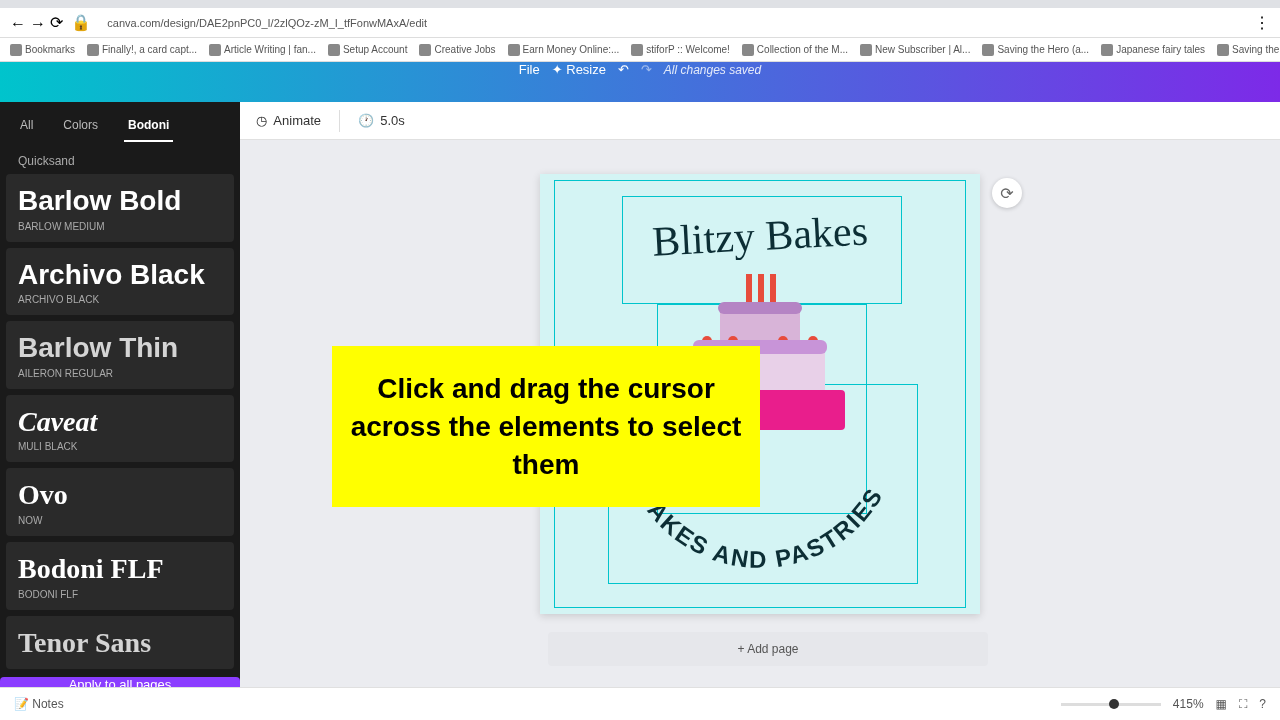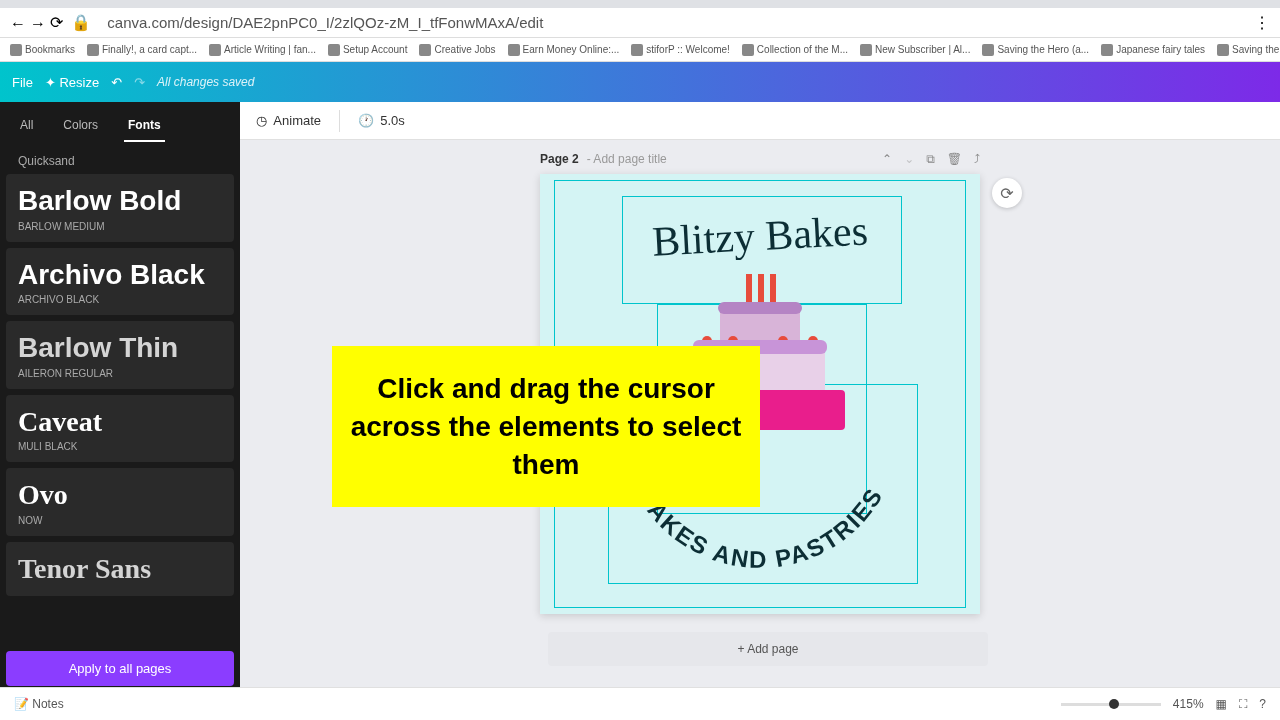--- a/index.html
+++ b/index.html
@@ -1,44 +1,44 @@
 <!DOCTYPE html>
 <html><head>
 <meta charset="utf-8">
 <style>
 * { margin: 0; padding: 0; box-sizing: border-box; font-family: -apple-system, BlinkMacSystemFont, 'Segoe UI', sans-serif; }
 body { width: 1280px; height: 720px; overflow: hidden; background: #fff; }
 
 .browser-tabs { height: 8px; background: #dfe1e5; display: flex; }
 .addr-bar { height: 30px; background: #fff; display: flex; align-items: center; padding: 0 10px; gap: 8px; border-bottom: 1px solid #ddd; }
 .addr-bar .nav { display: flex; gap: 4px; }
-.addr-bar .url { flex: 1; font-size: 15px; color: #555; display: flex; align-items: center; gap: 4px; padding-left: 8px; }
+.addr-bar .url { flex: 1; font-size: 11px; color: #555; display: flex; align-items: center; gap: 4px; padding-left: 8px; }
 .addr-bar .icons-r { display: flex; gap: 6px; }
 .bookmarks { height: 24px; background: #fff; display: flex; align-items: center; gap: 12px; padding: 0 10px; font-size: 10px; color: #555; border-bottom: 1px solid #ddd; overflow: hidden; }
 .bookmarks span { display: flex; align-items: center; gap: 3px; white-space: nowrap; }
 .bk-icon { width: 12px; height: 12px; border-radius: 2px; background: #888; }
 
-.app-bar { height: 40px; background: linear-gradient(90deg, #00c4cc, #7d2ae8); display: flex; align-items: center; padding: 0 12px; gap: 16px; color: #fff; }
+.app-bar { height: 40px; background: linear-gradient(90deg, #00c4cc, #7d2ae8); display: flex; align-items: center; padding: 0 12px; gap: 16px; color: #fff; flex-direction: column; }
 .app-bar .left { display: flex; gap: 12px; align-items: center; font-size: 13px; }
 .app-bar .right { margin-left: auto; display: flex; gap: 12px; align-items: center; font-size: 13px; }
 .btn-download { background: #fff; color: #333; padding: 6px 14px; border-radius: 4px; display: flex; gap: 6px; align-items: center; font-weight: 500; }
 .btn-share { font-weight: 500; }
 .saved { font-style: italic; opacity: 0.85; font-size: 12px; }
 
 .main { display: flex; height: calc(720px - 8px - 30px - 24px - 40px - 28px); justify-content: center; }
 .sidebar { width: 240px; background: #1a1a1a; display: flex; flex-direction: column; }
 .side-tabs { display: flex; padding: 8px 16px 0; gap: 22px; font-size: 12px; color: #bbb; }
 .side-tabs .tab { padding: 8px 4px; cursor: pointer; }
 .side-tabs .tab.active { color: #fff; border-bottom: 2px solid #fff; font-weight: 600; }
 .fonts-list { flex: 1; overflow-y: auto; padding: 6px; }
 .font-item { background: #2a2a2a; border-radius: 4px; padding: 10px 12px; margin-bottom: 6px; cursor: pointer; }
 .font-item .fname { color: #fff; font-size: 28px; font-weight: 600; line-height: 1.2; }
 .font-item .fsub { color: #aaa; font-size: 10px; text-transform: uppercase; margin-top: 3px; }
 .font-quicksand { font-size: 12px; color: #aaa; padding: 6px 12px; }
-.apply-btn { background: #8b3dff; color: #fff; text-align: center; padding: 10px; font-size: 13px; font-weight: 500; border-radius: 4px; margin: 6px; cursor: pointer; }
+.apply-btn { background: #8b3dff; color: #fff; text-align: center; padding: 0; font-size: 13px; font-weight: 500; border-radius: 4px; cursor: pointer; }
 
 .canvas-area { flex: 1; background: #ebecf0; position: relative; }
 .context-bar { height: 38px; background: #fff; display: flex; align-items: center; padding: 0 16px; gap: 18px; font-size: 13px; color: #333; border-bottom: 1px solid #e0e0e0; }
 .ctx-item { display: flex; gap: 6px; align-items: center; }
 .divider { width: 1px; height: 22px; background: #ddd; }
 
 .page-header { display: flex; align-items: center; gap: 8px; font-size: 12px; color: #333; position: absolute; top: 50px; left: 300px; width: 440px; }
 .page-header .title { font-weight: 600; }
 .page-header .sub { color: #999; }
 .page-icons { margin-left: auto; display: flex; gap: 12px; color: #888; }
@@ -73,21 +73,21 @@
 
 .bottom-bar { position: absolute; bottom: 0; left: 0; right: 0; height: 28px; background: #fff; border-top: 1px solid #e0e0e0; display: flex; align-items: center; padding: 16px 14px; gap: 10px; font-size: 12px; color: #555; }
 .bottom-bar .right { margin-left: auto; display: flex; gap: 12px; align-items: center; }
 .zoom-slider { width: 100px; height: 3px; background: #ddd; position: relative; }
 .zoom-slider::after { content:''; position:absolute; width:10px; height:10px; background:#333; border-radius:50%; top:-4px; left:48px; }
 
 .f-barlow-bold { font-weight: 800; font-size: 22px; }
 .f-archivo { font-weight: 900; font-size: 24px; }
 .f-barlow-thin { font-weight: 200; font-size: 22px; opacity: 0.8; }
 .f-quattro { font-family: serif; font-size: 22px; }
-.f-caveat { font-family: cursive; font-size: 22px; }
+.f-caveat { font-family: cursive; font-style: italic; font-size: 22px; }
 .f-ovo { font-family: serif; font-size: 22px; }
 .f-bodoni { font-family: 'Didot', serif; font-size: 20px; }
 .f-tenor { font-family: serif; font-size: 22px; opacity: 0.8; }
 </style>
 </head>
 <body>
 
 <div class="browser-tabs"></div>
 
 <div class="addr-bar">
@@ -161,21 +161,21 @@
     <span style="opacity:.5">↷</span>
     <span class="saved">All changes saved</span>
   </div>
 </div>
 
 <div class="main">
   <div class="sidebar">
     <div class="side-tabs">
       <div class="tab">All</div>
       <div class="tab">Colors</div>
-      <div class="tab active">Fonts</div>
+      <div class="tab active">Bodoni</div>
     </div>
     <div class="fonts-list" id="fonts-list">
       <div class="font-quicksand">Quicksand</div>
     <div class="font-item">
           <div class="fname f-barlow-bold">Barlow Bold</div>
           <div class="fsub">Barlow Medium</div>
         </div>
         <div class="font-item">
           <div class="fname f-archivo">Archivo Black</div>
           <div class="fsub">ARCHIVO BLACK</div>
@@ -186,50 +186,43 @@
         </div>
         <div class="font-item">
           <div class="fname f-caveat">Caveat</div>
           <div class="fsub">MULI BLACK</div>
         </div>
         <div class="font-item">
           <div class="fname f-ovo">Ovo</div>
           <div class="fsub">Now</div>
         </div>
         <div class="font-item">
+          <div class="fname f-bodoni">Bodoni FLF</div>
+          <div class="fsub">BODONI FLF</div>
+        </div>
+        <div class="font-item">
           <div class="fname f-tenor">Tenor Sans</div>
         </div>
       </div>
     <div class="apply-btn">Apply to all pages</div>
   </div>
 
   <div class="canvas-area">
     <div class="context-bar">
       <div class="ctx-item">
           <span>◷</span>
           <span>Animate</span>
         </div>
       <div class="divider"></div>
       <div class="ctx-item">
           <span>🕐</span>
           <span>5.0s</span>
         </div>
     </div>
 
-    <div class="page-header">
-      <span class="title">Page 2</span>
-      <span class="sub"> - Add page title</span>
-      <div class="page-icons">
-        <span>⌃</span>
-        <span style="opacity:.4">⌄</span>
-        <span>⧉</span>
-        <span>🗑</span>
-        <span>⤴</span>
-      </div>
-    </div>
 
     <div class="refresh-icon">⟳</div>
 
     <div class="canvas-page">
       <div class="sel-outer"></div>
       <div class="sel-text1"></div>
       <div class="sel-cake"></div>
       <div class="sel-text2"></div>
 
       <div class="logo-text1">Blitzy Bakes</div>

